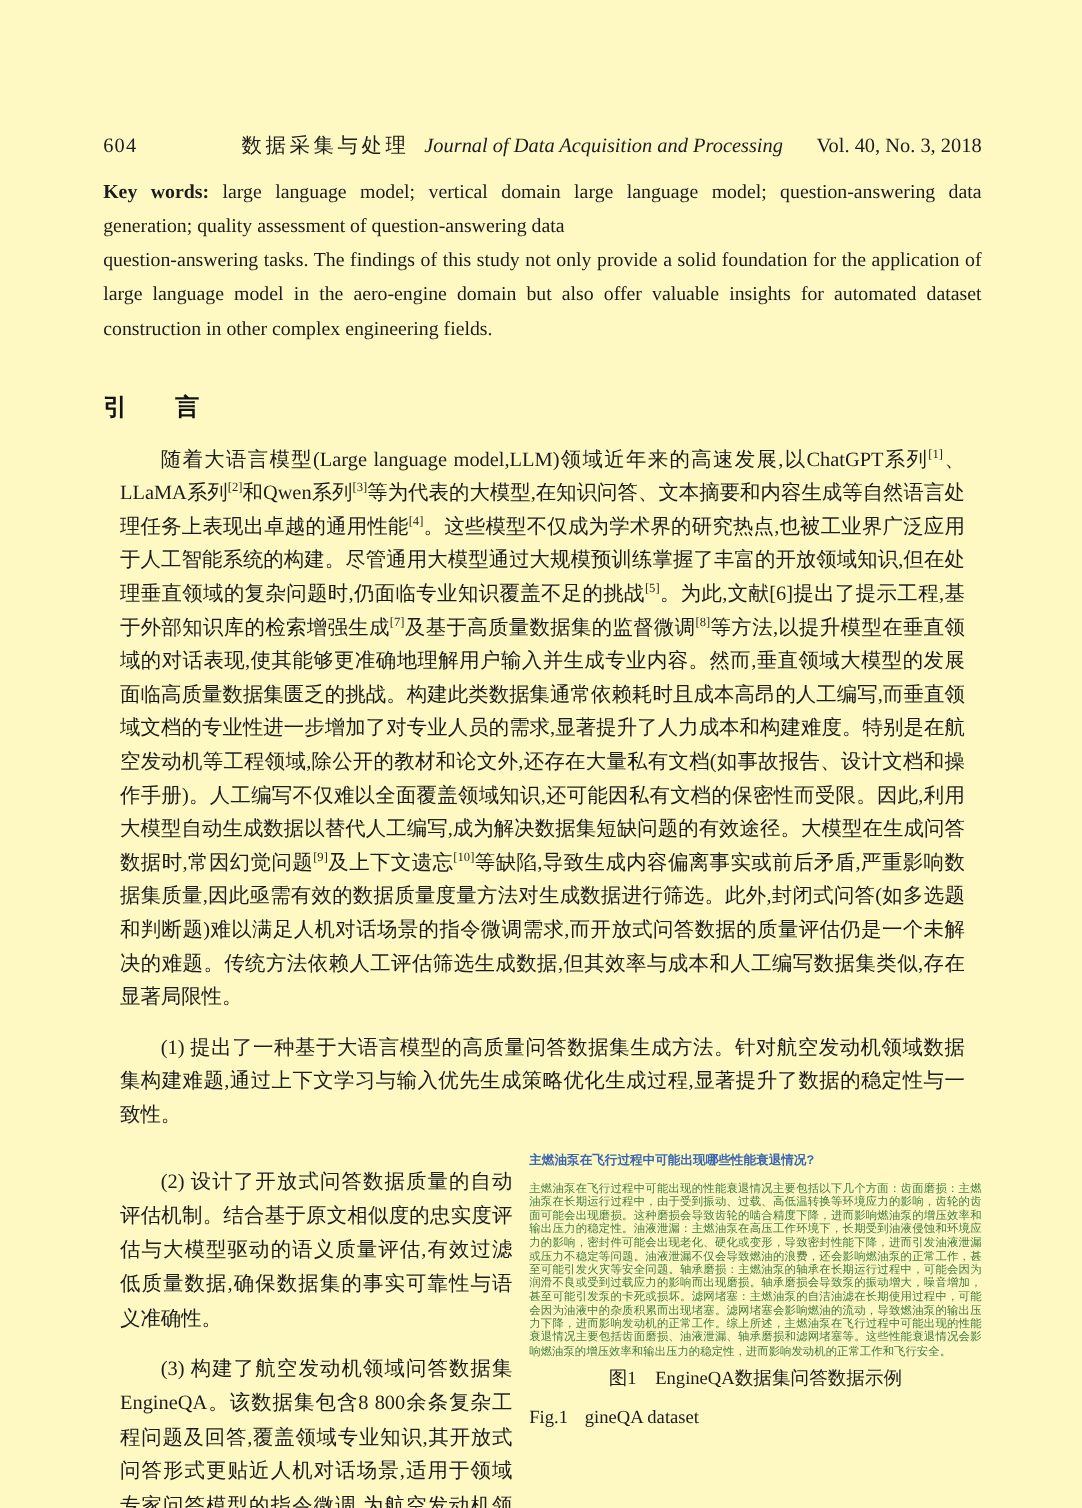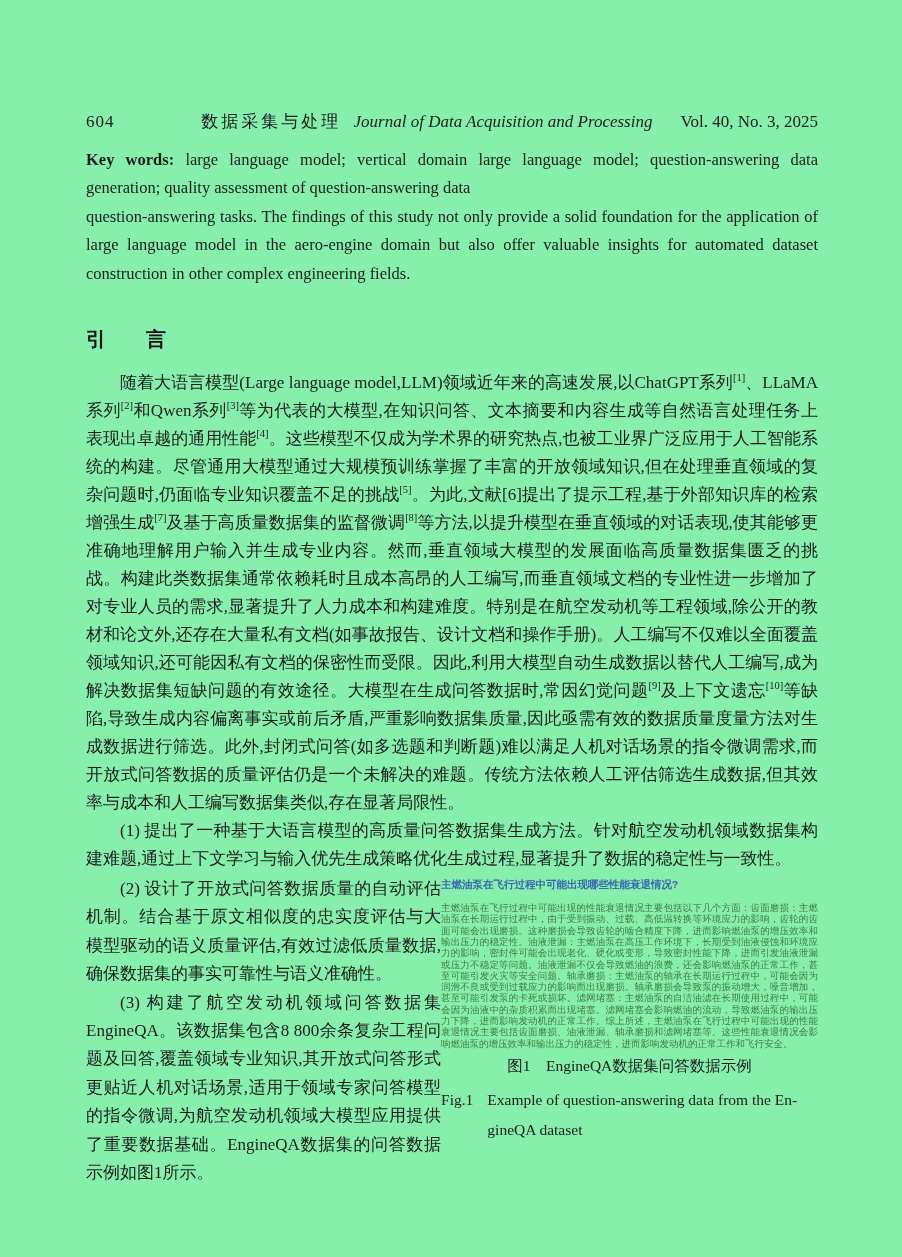--- a/index.html
+++ b/index.html
@@ -1,20 +1,20 @@
 <!DOCTYPE html>
 <html><head>
 <meta charset="utf-8">
 <style>
   html,body{margin:0;padding:0;background:#ffffff;}
   .page{
     position:relative;
     width:902px;
     height:1257px;
-    background:#86efac;
+    background:#fef9c3;
     color:#1c1c1c;
     overflow:hidden;
     font-family:"Liberation Serif","DejaVu Serif",serif;
   }
   .page-header{
     position:absolute;
     top:110px;
     left:86px;
     width:732px;
     display:flex;
@@ -39,21 +39,21 @@
   }
   .keywords strong{font-weight:bold;}
   .intro-heading{
     margin:38px 0 16px 0;
     font-family:Liberation Sans, sans-serif;
     font-size:20px;
     font-weight:bold;
     color:#111;
   }
   .cn-p{
-    margin:0;
+    margin:14px;
     font-size:17px;
     line-height:28px;
     text-align:justify;
     text-indent:2em;
   }
   .cn-p sup{
     font-size:10.5px;
     line-height:0;
     vertical-align:super;
   }
@@ -64,21 +64,21 @@
   }
   .col-left{width:356px;}
   .col-left .cn-p{line-height:28.4px;}
   .col-right{
     width:378px;
     margin-left:auto;
     margin-top:4px;
   }
   figure{margin:0;padding:0;}
   .fig-q{
-    font-family:Liberation Mono, monospace;
+    font-family:Liberation Sans, sans-serif;
     font-size:10.5px;
     line-height:13px;
     font-weight:bold;
     margin-bottom:11px;
   }
   .fig-a{
     font-family:Liberation Mono, monospace;
     font-size:9.5px;
     line-height:11.3px;
     text-align:justify;
@@ -102,21 +102,21 @@
 </head>
 <body>
 
 <div class="page">
 
   <header class="page-header">
     <span class="page-num">604</span>
     <span class="journal-line">
       <span class="j-cn">数据采集与处理</span>
       <span class="j-en">Journal of Data Acquisition and Processing</span>
-      <span class="j-issue">Vol. 40, No. 3, 2025</span>
+      <span class="j-issue">Vol. 40, No. 3, 2018</span>
     </span>
   </header>
 
   <main class="content">
 
     <p class="en-text keywords"><strong>Key words: </strong><span>large language model; vertical domain large language model; question-answering data generation; quality assessment of question-answering data</span></p>
 
     <p class="en-text">question-answering tasks. The findings of this study not only provide a solid foundation for the application of large language model in the aero-engine domain but also offer valuable insights for automated dataset construction in other complex engineering fields.</p>
 
     <h2 class="intro-heading">引　　言</h2>
@@ -134,21 +134,20 @@
       </div>
 
       <figure class="col-right">
         <div class="fig-q" style="color: rgb(60, 102, 176);">主燃油泵在飞行过程中可能出现哪些性能衰退情况?</div>
         <div class="fig-a" style="color: rgb(65, 124, 61);">主燃油泵在飞行过程中可能出现的性能衰退情况主要包括以下几个方面：齿面磨损：主燃油泵在长期运行过程中，由于受到振动、过载、高低温转换等环境应力的影响，齿轮的齿面可能会出现磨损。这种磨损会导致齿轮的啮合精度下降，进而影响燃油泵的增压效率和输出压力的稳定性。油液泄漏：主燃油泵在高压工作环境下，长期受到油液侵蚀和环境应力的影响，密封件可能会出现老化、硬化或变形，导致密封性能下降，进而引发油液泄漏或压力不稳定等问题。油液泄漏不仅会导致燃油的浪费，还会影响燃油泵的正常工作，甚至可能引发火灾等安全问题。轴承磨损：主燃油泵的轴承在长期运行过程中，可能会因为润滑不良或受到过载应力的影响而出现磨损。轴承磨损会导致泵的振动增大，噪音增加，甚至可能引发泵的卡死或损坏。滤网堵塞：主燃油泵的自洁油滤在长期使用过程中，可能会因为油液中的杂质积累而出现堵塞。滤网堵塞会影响燃油的流动，导致燃油泵的输出压力下降，进而影响发动机的正常工作。综上所述，主燃油泵在飞行过程中可能出现的性能衰退情况主要包括齿面磨损、油液泄漏、轴承磨损和滤网堵塞等。这些性能衰退情况会影响燃油泵的增压效率和输出压力的稳定性，进而影响发动机的正常工作和飞行安全。</div>
         <figcaption>
           <div class="cap-cn"><span>图1</span><span class="cap-gap">EngineQA数据集问答数据示例</span></div>
           <div class="cap-en">
             <span class="cap-en-label">Fig.1</span>
             <span class="cap-en-text">
-              <span class="cap-line">Example of question-answering data from the En-</span>
               <span class="cap-line">gineQA dataset</span>
             </span>
           </div>
         </figcaption>
       </figure>
 
     </div>
 
   </main>
 </div>

